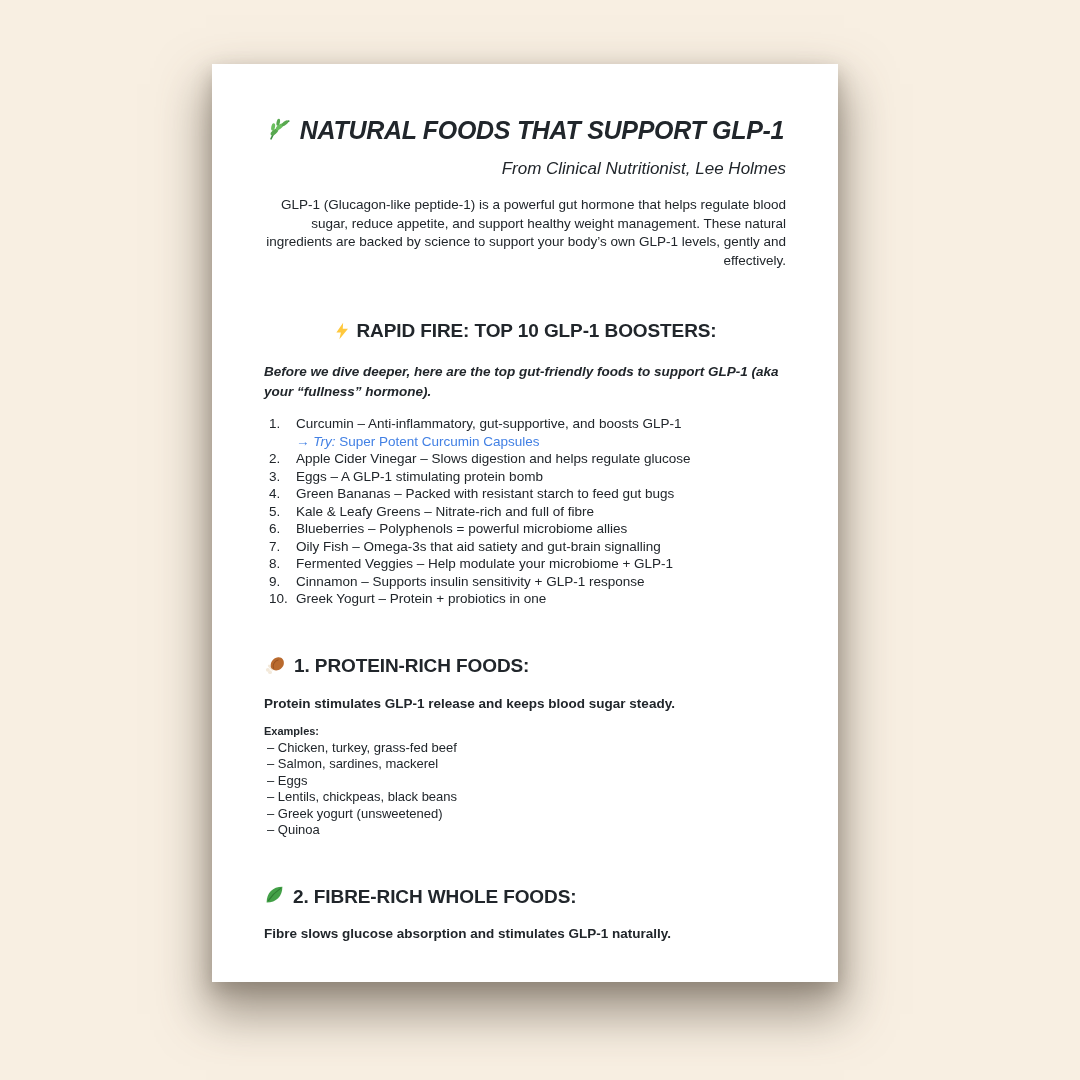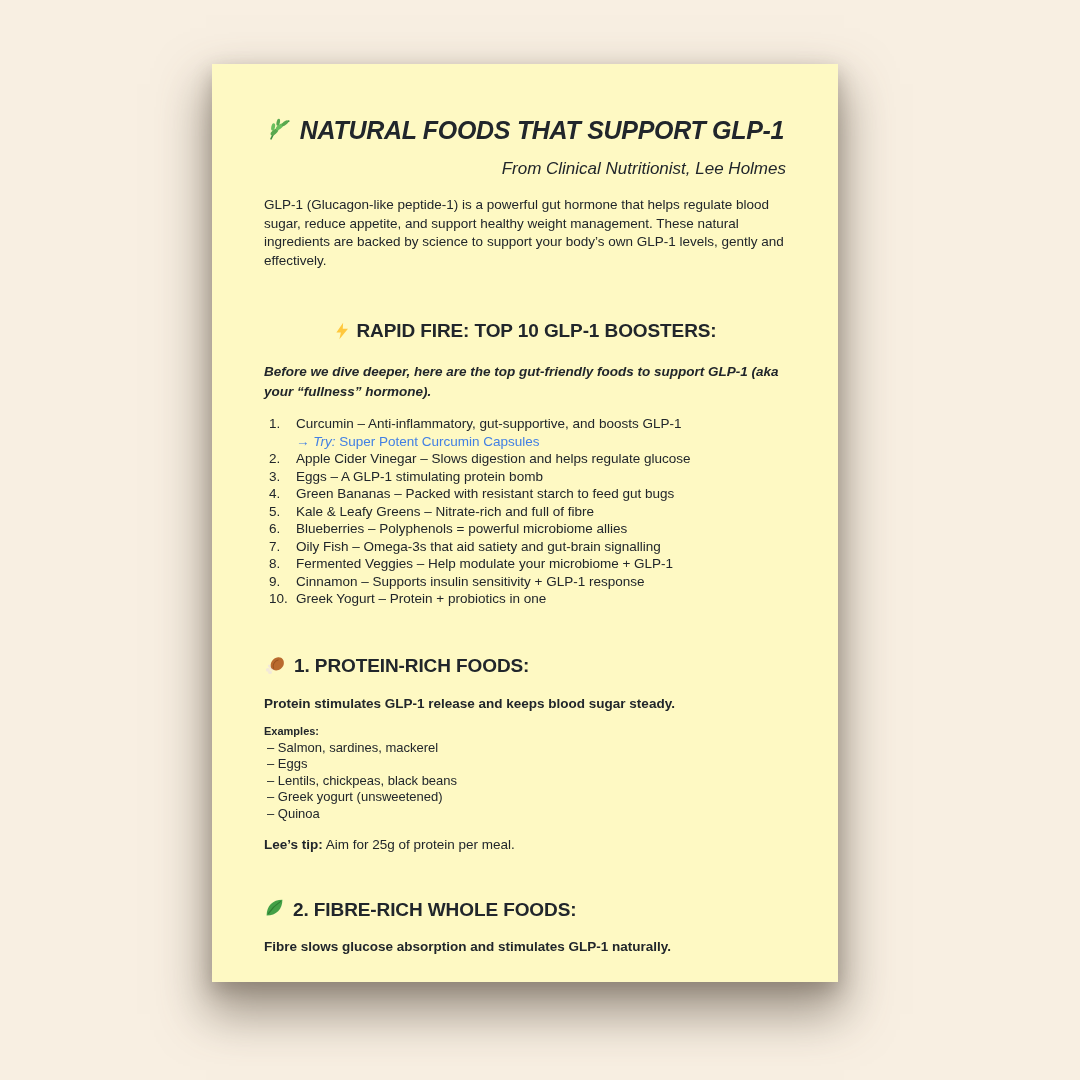--- a/index.html
+++ b/index.html
@@ -5,37 +5,37 @@
   html,body { margin:0; padding:0; }
   body {
     width:1080px; height:1080px; position:relative;
     background:#f8efe2;
     font-family:"Liberation Sans", sans-serif;
     color:#21262b;
   }
   .card {
     position:absolute; left:212px; top:64px;
     width:626px; height:918px; box-sizing:border-box;
-    background:#fef9c3;
+    background:#ffffff;
     padding:52px 52px 0 52px;
     overflow:hidden;
     box-shadow: 0 26px 46px 6px rgba(88,76,64,0.55), 0 8px 18px rgba(88,76,64,0.30);
   }
   .doc-title {
     margin:0 0 10px 0; text-align:center;
     font-size:25px; font-weight:bold; font-style:italic; letter-spacing:-0.3px;
     white-space:nowrap;
   }
   .doc-title .ticon { display:inline-block; vertical-align:-4px; margin-right:7px; }
   .subtitle {
     margin:0 0 17px 0; text-align:right;
     font-style:italic; font-size:17px;
   }
   .intro {
-    margin:8px auto; width:522px; text-align:left;
+    margin:8px auto; width:522px; text-align:right;
     font-size:13.5px; line-height:18.6px;
   }
   .rapid-heading {
     margin:50px 0 17px 0; text-align:center;
     font-size:19px; font-weight:bold; letter-spacing:-0.1px;
   }
   .rapid-heading .hicon { display:inline-block; vertical-align:-3px; margin-right:5px; }
   .lead-italic {
     margin:0 0 13px 0;
     font-size:13.5px; font-weight:bold; font-style:italic; line-height:20px;
@@ -160,34 +160,32 @@
           <path d="M8 16.5 C5.8 11.5 9.5 5.2 15.3 4.6 C19.8 4.2 22.6 8 21.5 12.6 C20.4 17.3 14.6 20.6 10.2 18.4 Z" fill="#b96a2e"></path>
           <path d="M10.5 16.8 C8.9 13.5 11.3 8.6 15.4 7.6" stroke="#9a5220" stroke-width="1.1" fill="none" stroke-linecap="round"></path>
         </svg>
       </span>
       <span>1. PROTEIN-RICH FOODS:</span>
     </h2>
     <p class="section-lead">Protein stimulates GLP-1 release and keeps blood sugar steady.</p>
     <p class="examples-label">Examples:</p>
     <div>
 
+        <div class="dash-item">– Chicken, turkey, grass-fed beef</div>
 
         <div class="dash-item">– Salmon, sardines, mackerel</div>
 
         <div class="dash-item">– Eggs</div>
 
         <div class="dash-item">– Lentils, chickpeas, black beans</div>
 
         <div class="dash-item">– Greek yogurt (unsweetened)</div>
 
         <div class="dash-item">– Quinoa</div>
       </div>
-    <p class="tip">
-      <span class="tip-label">Lee’s tip:</span><span> Aim for 25g of protein per meal.</span>
-    </p>
   </div>
 
   <div class="section">
     <h2 class="section-heading">
       <span>
         <svg class="inline-svg" width="21" height="21" viewBox="0 0 24 24">
           <path d="M3 21 C3 10 10 3 21 3 C21 14 14 21 3 21 Z" fill="#43a047"></path>
           <path d="M5 19 C9 13 13 9 19 5" stroke="#2e7d32" stroke-width="1.3" fill="none" stroke-linecap="round"></path>
         </svg>
       </span>

